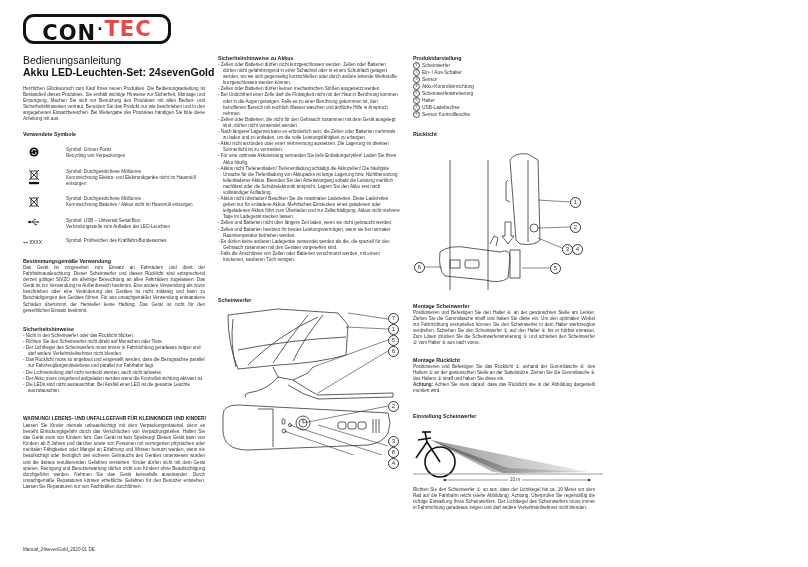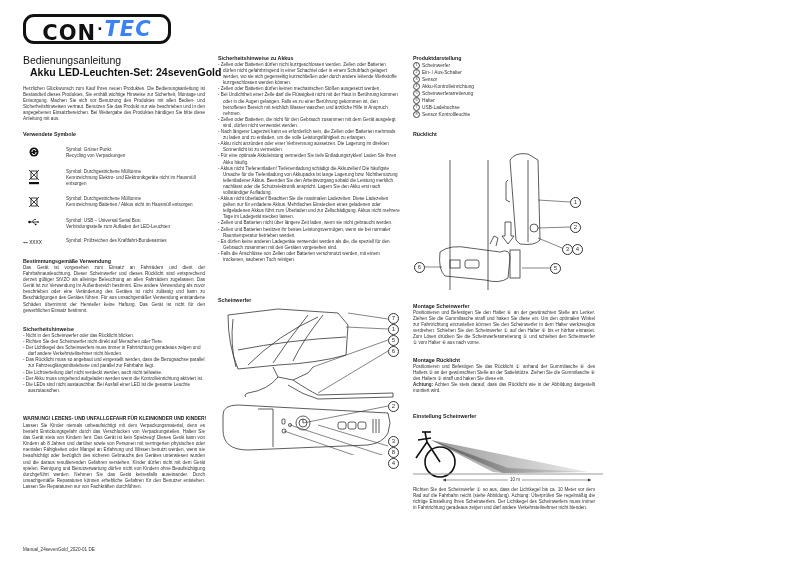--- a/index.html
+++ b/index.html
@@ -3,23 +3,23 @@
 <meta charset="utf-8">
 <style>
   html, body { margin:0; padding:0; background:#fff; }
   body { width:808px; height:567px; position:relative; overflow:hidden; font-family:"Liberation Sans", sans-serif; color:#222; }
   .abs { position:absolute; }
   .p { font-size:4.6px; line-height:6.1px; color:#333; text-align:justify; margin:0; }
   .h { font-size:5.3px; font-weight:bold; color:#222; margin:0 0 1px 0; }
   .logo { left:23px; top:14px; width:148px; height:30px; border:3px solid #111; border-radius:11px; box-sizing:border-box; display:flex; align-items:center; justify-content:center; font-family:"DejaVu Sans", sans-serif; font-weight:bold; font-size:21px; letter-spacing:1px; }
   .logo .con { color:#111;margin-top:8px; }
   .logo .dot { color:#111; font-size:14px; margin:0 1px; }
-  .logo .tec { color:#3b82f6; font-style:italic; }
+  .logo .tec { color:#ef4444; }
   .title1 { left:23px; top:54px; font-size:10.5px; font-weight:normal; color:#111; }
-  .title2 { left:23px; top:66px; font-size:10.5px; font-weight:bold; color:#111;margin-left:7px; }
+  .title2 { left:23px; top:66px; font-size:10.5px; font-weight:bold; color:#111; }
   .sym-row { position:absolute; left:23px; width:182px; }
   .sym-icon { position:absolute; left:2px; top:0; width:18px; font-size:9px; color:#111; text-align:center; }
   .sym-text { position:absolute; left:43px; top:0; font-size:4.6px; line-height:6px; color:#333; width:140px; }
   ul.b { list-style:none; padding:0; margin:0; }
   ul.b li { font-size:4.6px; line-height:6.1px; color:#333; padding-left:5px; text-indent:-5px; }
   ul.b li::before { content:"- "; }
   .circ { display:inline-block; width:5px; height:5px; border:0.5px solid #444; border-radius:50%; font-size:3.6px; line-height:5px; text-align:center; margin-right:2px; vertical-align:middle; }
   .plist div { font-size:4.8px; line-height:6.2px; color:#333; }
   .callout { position:absolute; width:9px; height:9px; border:0.8px solid #333; border-radius:50%; font-size:6px; line-height:9px; text-align:center; color:#333; background:#fff; }
   .footer { left:23px; top:547px; font-size:4.6px; color:#333; }

